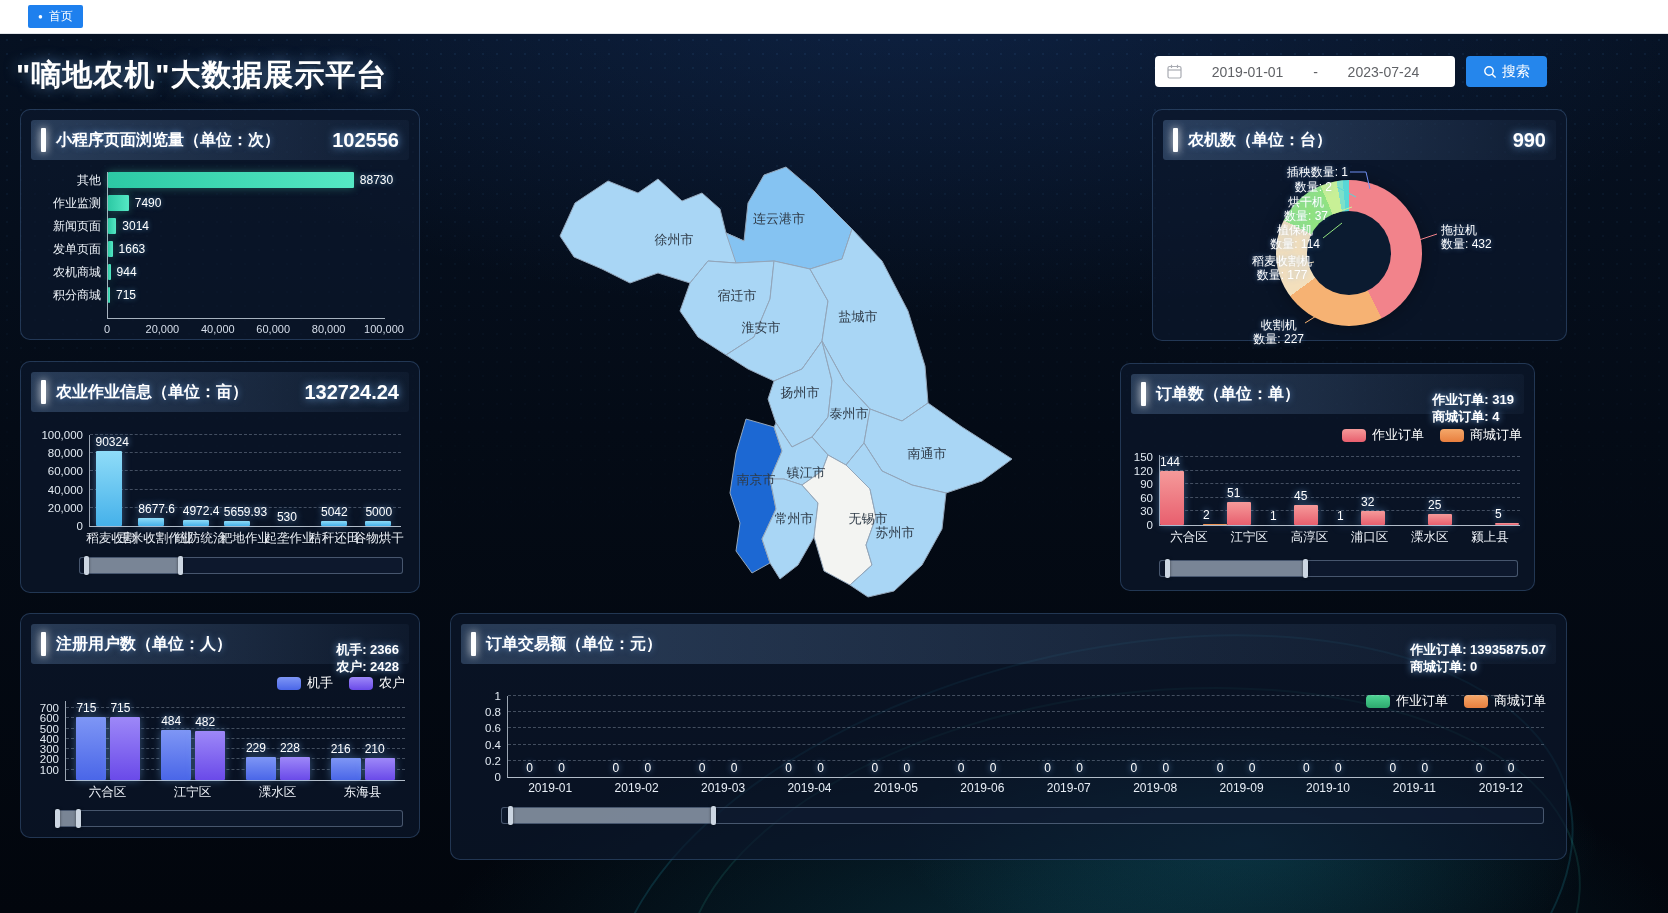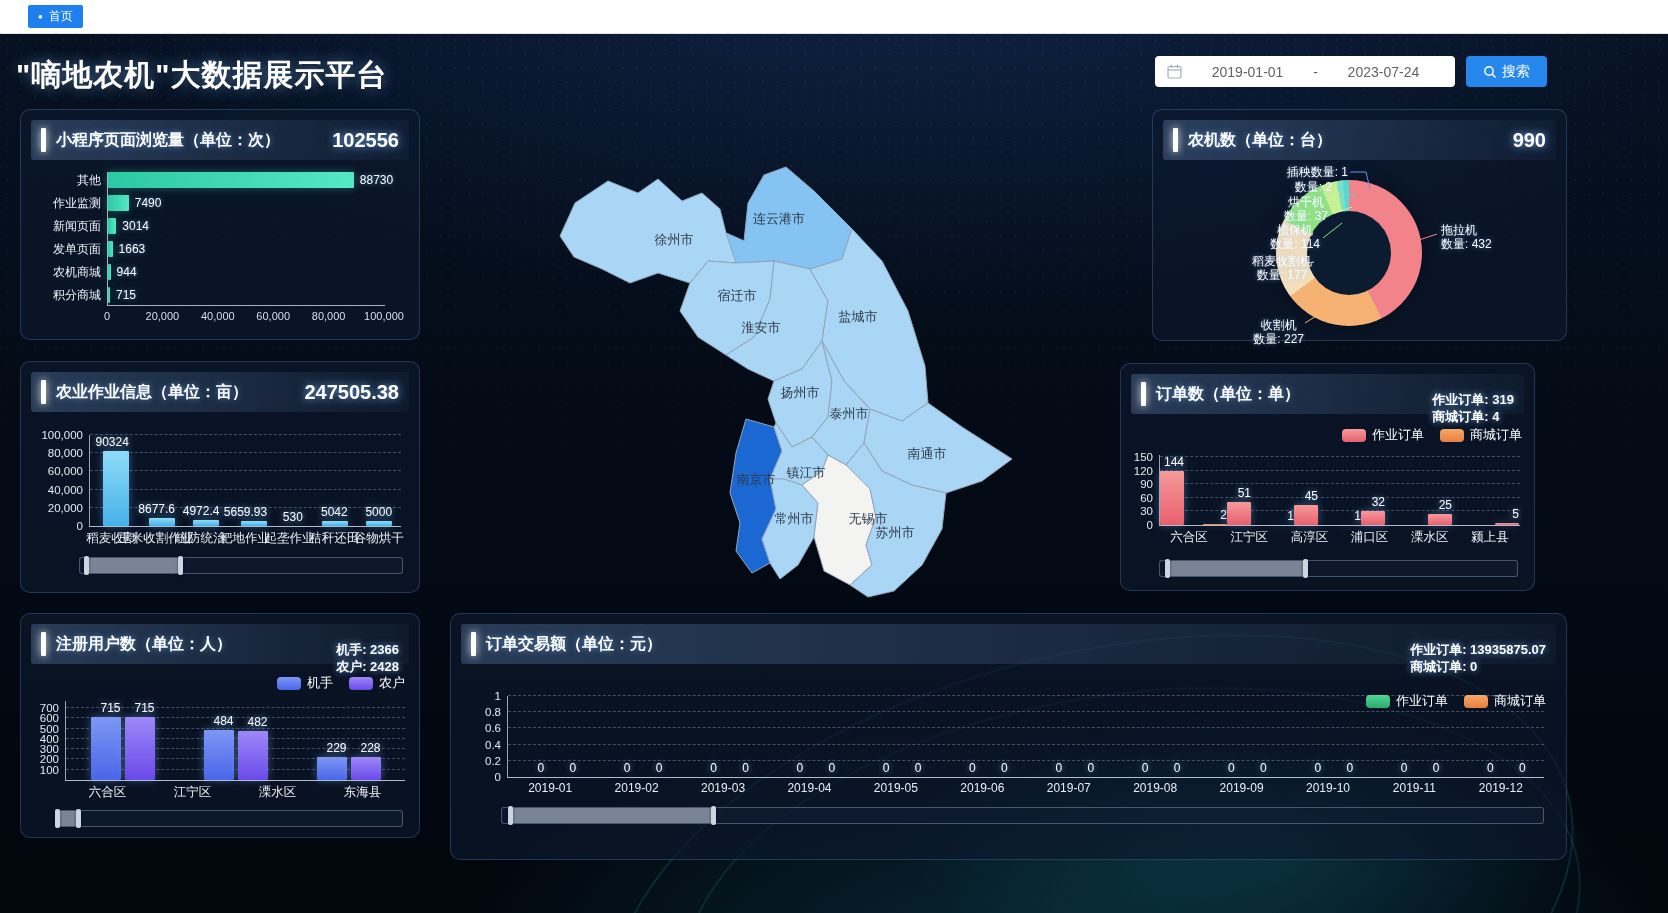--- a/index.html
+++ b/index.html
@@ -55,21 +55,21 @@
   .p-orders .legend{top:62px;right:12px;}
   .p-amount .legend{top:78px;right:20px;}
   .litem{display:flex;gap:6px;align-items:center;color:#fff;font-size:13px;cursor:pointer;}
   .lpill{width:24px;height:13px;border-radius:4px;}
   
   #c-views{position:absolute;left:14px;top:62px;right:8px;}
   .hmain{display:flex;}
   .hlabels{width:72px;display:flex;flex-direction:column;gap:7px;}
   .hlabels span{height:16px;line-height:16px;text-align:right;padding-right:6px;color:#eef3f9;font-size:12px;white-space:nowrap;}
   .hplot{width:277px;border-left:1px solid rgba(235,245,255,.7);border-bottom:1px solid rgba(235,245,255,.7);
-    padding-bottom:2px;}
+    padding-bottom:15px;}
   .hbarrow{height:16px;margin-bottom:7px;display:flex;align-items:center;}
   .hbarrow:last-child{margin-bottom:0;}
   .hbar{height:16px;border-radius:1px;box-shadow:0 0 9px rgba(80,230,190,.35);flex:none;}
   .hval{color:#fff;font-size:12px;margin-left:6px;white-space:nowrap;text-shadow:0 0 5px rgba(120,200,255,.6);}
   .hticks{margin-left:72px;width:277px;position:relative;height:16px;}
   .hticks span{position:absolute;top:4px;transform:translateX(-50%);color:#d7dfeb;font-size:11px;white-space:nowrap;}
   
   .vchart{position:absolute;display:flex;align-items:flex-start;}
   #c-work{left:10px;top:73px;right:18px;}
   #c-users{left:8px;top:87px;right:14px;}
@@ -80,21 +80,21 @@
   .p-users .vleft{width:36px;height:79px;}  .p-users .plot{height:79px;}
   .p-orders .vleft{width:30px;height:70px;} .p-orders .plot{height:70px;}
   .p-amount .vleft{width:50px;height:81px;} .p-amount .plot{height:81px;}
   .vleft span{position:absolute;right:6px;color:#e2eaf2;font-size:11.5px;white-space:nowrap;}
   .vright{flex:1;min-width:0;}
   .plot{position:relative;display:flex;border-left:1px solid rgba(235,245,255,.65);
     border-bottom:1px solid rgba(235,245,255,.75);overflow:visible;}
   .grid{position:absolute;left:0;right:0;border-top:1px dashed rgba(190,205,225,.32);}
   .group{position:relative;display:flex;align-items:flex-end;justify-content:center;height:100%;flex:1;gap:4px;}
   .p-orders .group{gap:19px;} .p-amount .group{gap:14px;}
-  .bwrap{height:100%;display:flex;flex-direction:column;justify-content:flex-end;align-items:flex-end;}
+  .bwrap{height:100%;display:flex;flex-direction:column;justify-content:flex-end;align-items:flex-start;}
   .blabel{font-size:12px;color:#fff;margin-bottom:2px;white-space:nowrap;text-shadow:0 0 6px rgba(130,190,255,.8);}
   .vbar{border-radius:1px;box-shadow:0 0 8px rgba(130,190,255,.40);}
   .xlabels{display:flex;height:18px;margin-top:3px;}
   .xslot{flex:1;position:relative;}
   .xslot span{position:absolute;left:50%;top:0;transform:translateX(-50%);white-space:nowrap;color:#eef2f8;font-size:12.5px;}
   .p-amount .xslot span{font-size:12px;color:#e8eef6;}
   
   .slider{position:absolute;height:15px;border:1px solid rgba(145,165,190,.45);border-radius:3px;
     background:rgba(16,30,52,.55);cursor:pointer;}
   .p-work .slider{left:58px;width:322px;top:195px;}
@@ -235,21 +235,21 @@
           <span style="left: 80%;">80,000</span>
           <span style="left: 100%;">100,000</span>
         </div>
       </div>
   </div>
 
   <div class="panel p-work">
     <div class="phead">
       <div class="accent"></div>
       <span class="ptitle">农业作业信息（单位：亩）</span>
-      <span class="ptotal">247505.38</span>
+      <span class="ptotal">132724.24</span>
     </div>
     <div id="c-work" class="vchart">
         <div class="vleft">
           <span style="bottom: calc(100% - 6px);">100,000</span>
           <span style="bottom: calc(80% - 6px);">80,000</span>
           <span style="bottom: calc(60% - 6px);">60,000</span>
           <span style="bottom: calc(40% - 6px);">40,000</span>
           <span style="bottom: calc(20% - 6px);">20,000</span>
           <span style="bottom: calc(0% - 6px);">0</span>
         </div>
@@ -394,20 +394,30 @@
               </div>
             </div>
             <div class="group">
               <div class="bwrap">
                 <span class="blabel">229</span>
                 <div class="vbar" style="height: 29.7403%; width: 30px; background: linear-gradient(rgb(126, 150, 245), rgb(74, 102, 232));"></div>
               </div>
               <div class="bwrap">
                 <span class="blabel">228</span>
                 <div class="vbar" style="height: 29.6104%; width: 30px; background: linear-gradient(rgb(157, 136, 248), rgb(106, 74, 233));"></div>
+              </div>
+            </div>
+            <div class="group">
+              <div class="bwrap">
+                <span class="blabel">216</span>
+                <div class="vbar" style="height: 28.0519%; width: 30px; background: linear-gradient(rgb(126, 150, 245), rgb(74, 102, 232));"></div>
+              </div>
+              <div class="bwrap">
+                <span class="blabel">210</span>
+                <div class="vbar" style="height: 27.2727%; width: 30px; background: linear-gradient(rgb(157, 136, 248), rgb(106, 74, 233));"></div>
               </div>
             </div>
           </div>
           <div class="xlabels">
             <div class="xslot">
               <span>六合区</span>
             </div>
             <div class="xslot">
               <span>江宁区</span>
             </div>

